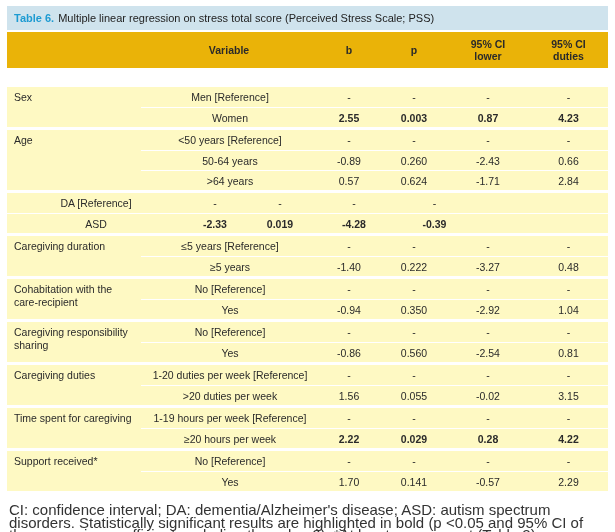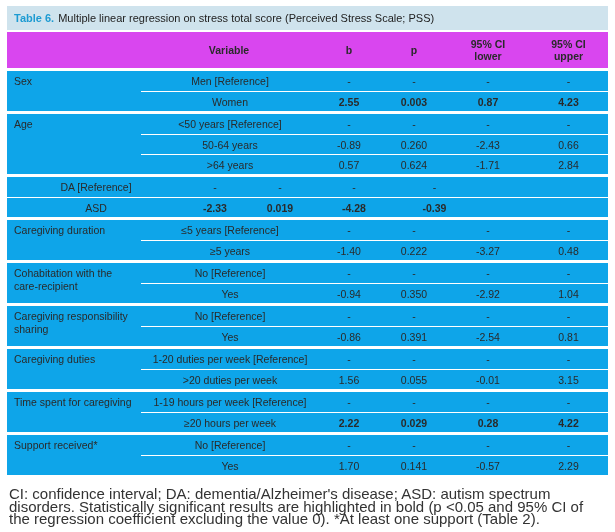--- a/index.html
+++ b/index.html
@@ -27,39 +27,39 @@
   .title-rest { color: #222; }
 
   
   .cols {
     display: grid;
     grid-template-columns: 176px 64px 66px 82px 79px;
   }
 
   
   .header-row {
-    background: #d946ef;
+    background: #eab308;
     display: flex;
-    margin-bottom: 3px;
+    margin-bottom: 19px;
     min-height: 36px;
   }
   .header-spacer { width: 134px; }
   .header-cols { flex: 1; align-items: center; min-height: 36px; }
   .hcell {
     font-weight: bold;
     font-size: 10.5px;
     text-align: center;
     line-height: 12px;
     padding: 2px 0;
   }
   .hcell.var { text-align: center; }
 
   
   .group {
-    background: #0ea5e9;
+    background: #fef9c3;
     display: flex;
     margin-bottom: 3px;
   }
   .group-label {
     width: 134px;
     font-size: 10.5px;
     line-height: 13px;
     padding: 4px 6px 2px 7px;
   }
   .group-rows { flex: 1; }
@@ -94,21 +94,21 @@
     <div class="cols header-cols">
       <div class="hcell var">Variable</div>
       <div class="hcell">b</div>
       <div class="hcell">p</div>
       <div class="hcell">
         <span>95% CI</span><br>
         <span>lower</span>
       </div>
       <div class="hcell">
         <span>95% CI</span><br>
-        <span>upper</span>
+        <span>duties</span>
       </div>
     </div>
   </div>
 
   <div id="table-body">
       <div class="group">
     <div class="group-label">Sex</div>
     <div class="group-rows">
           <div class="cols row">
             <div class="cell var">Men [Reference]</div>
@@ -214,41 +214,41 @@
           <div class="cols row">
             <div class="cell var">No [Reference]</div>
             <div class="cell num">-</div>
             <div class="cell num">-</div>
             <div class="cell num">-</div>
             <div class="cell num">-</div>
           </div>
           <div class="cols row">
             <div class="cell var">Yes</div>
             <div class="cell num">-0.86</div>
-            <div class="cell num">0.391</div>
+            <div class="cell num">0.560</div>
             <div class="cell num">-2.54</div>
             <div class="cell num">0.81</div>
           </div>
         </div>
   </div>
       <div class="group">
     <div class="group-label">Caregiving duties</div>
     <div class="group-rows">
           <div class="cols row">
             <div class="cell var">1-20 duties per week [Reference]</div>
             <div class="cell num">-</div>
             <div class="cell num">-</div>
             <div class="cell num">-</div>
             <div class="cell num">-</div>
           </div>
           <div class="cols row">
             <div class="cell var">&gt;20 duties per week</div>
             <div class="cell num">1.56</div>
             <div class="cell num">0.055</div>
-            <div class="cell num">-0.01</div>
+            <div class="cell num">-0.02</div>
             <div class="cell num">3.15</div>
           </div>
         </div>
   </div>
       <div class="group">
     <div class="group-label">Time spent for caregiving</div>
     <div class="group-rows">
           <div class="cols row">
             <div class="cell var">1-19 hours per week [Reference]</div>
             <div class="cell num">-</div>

